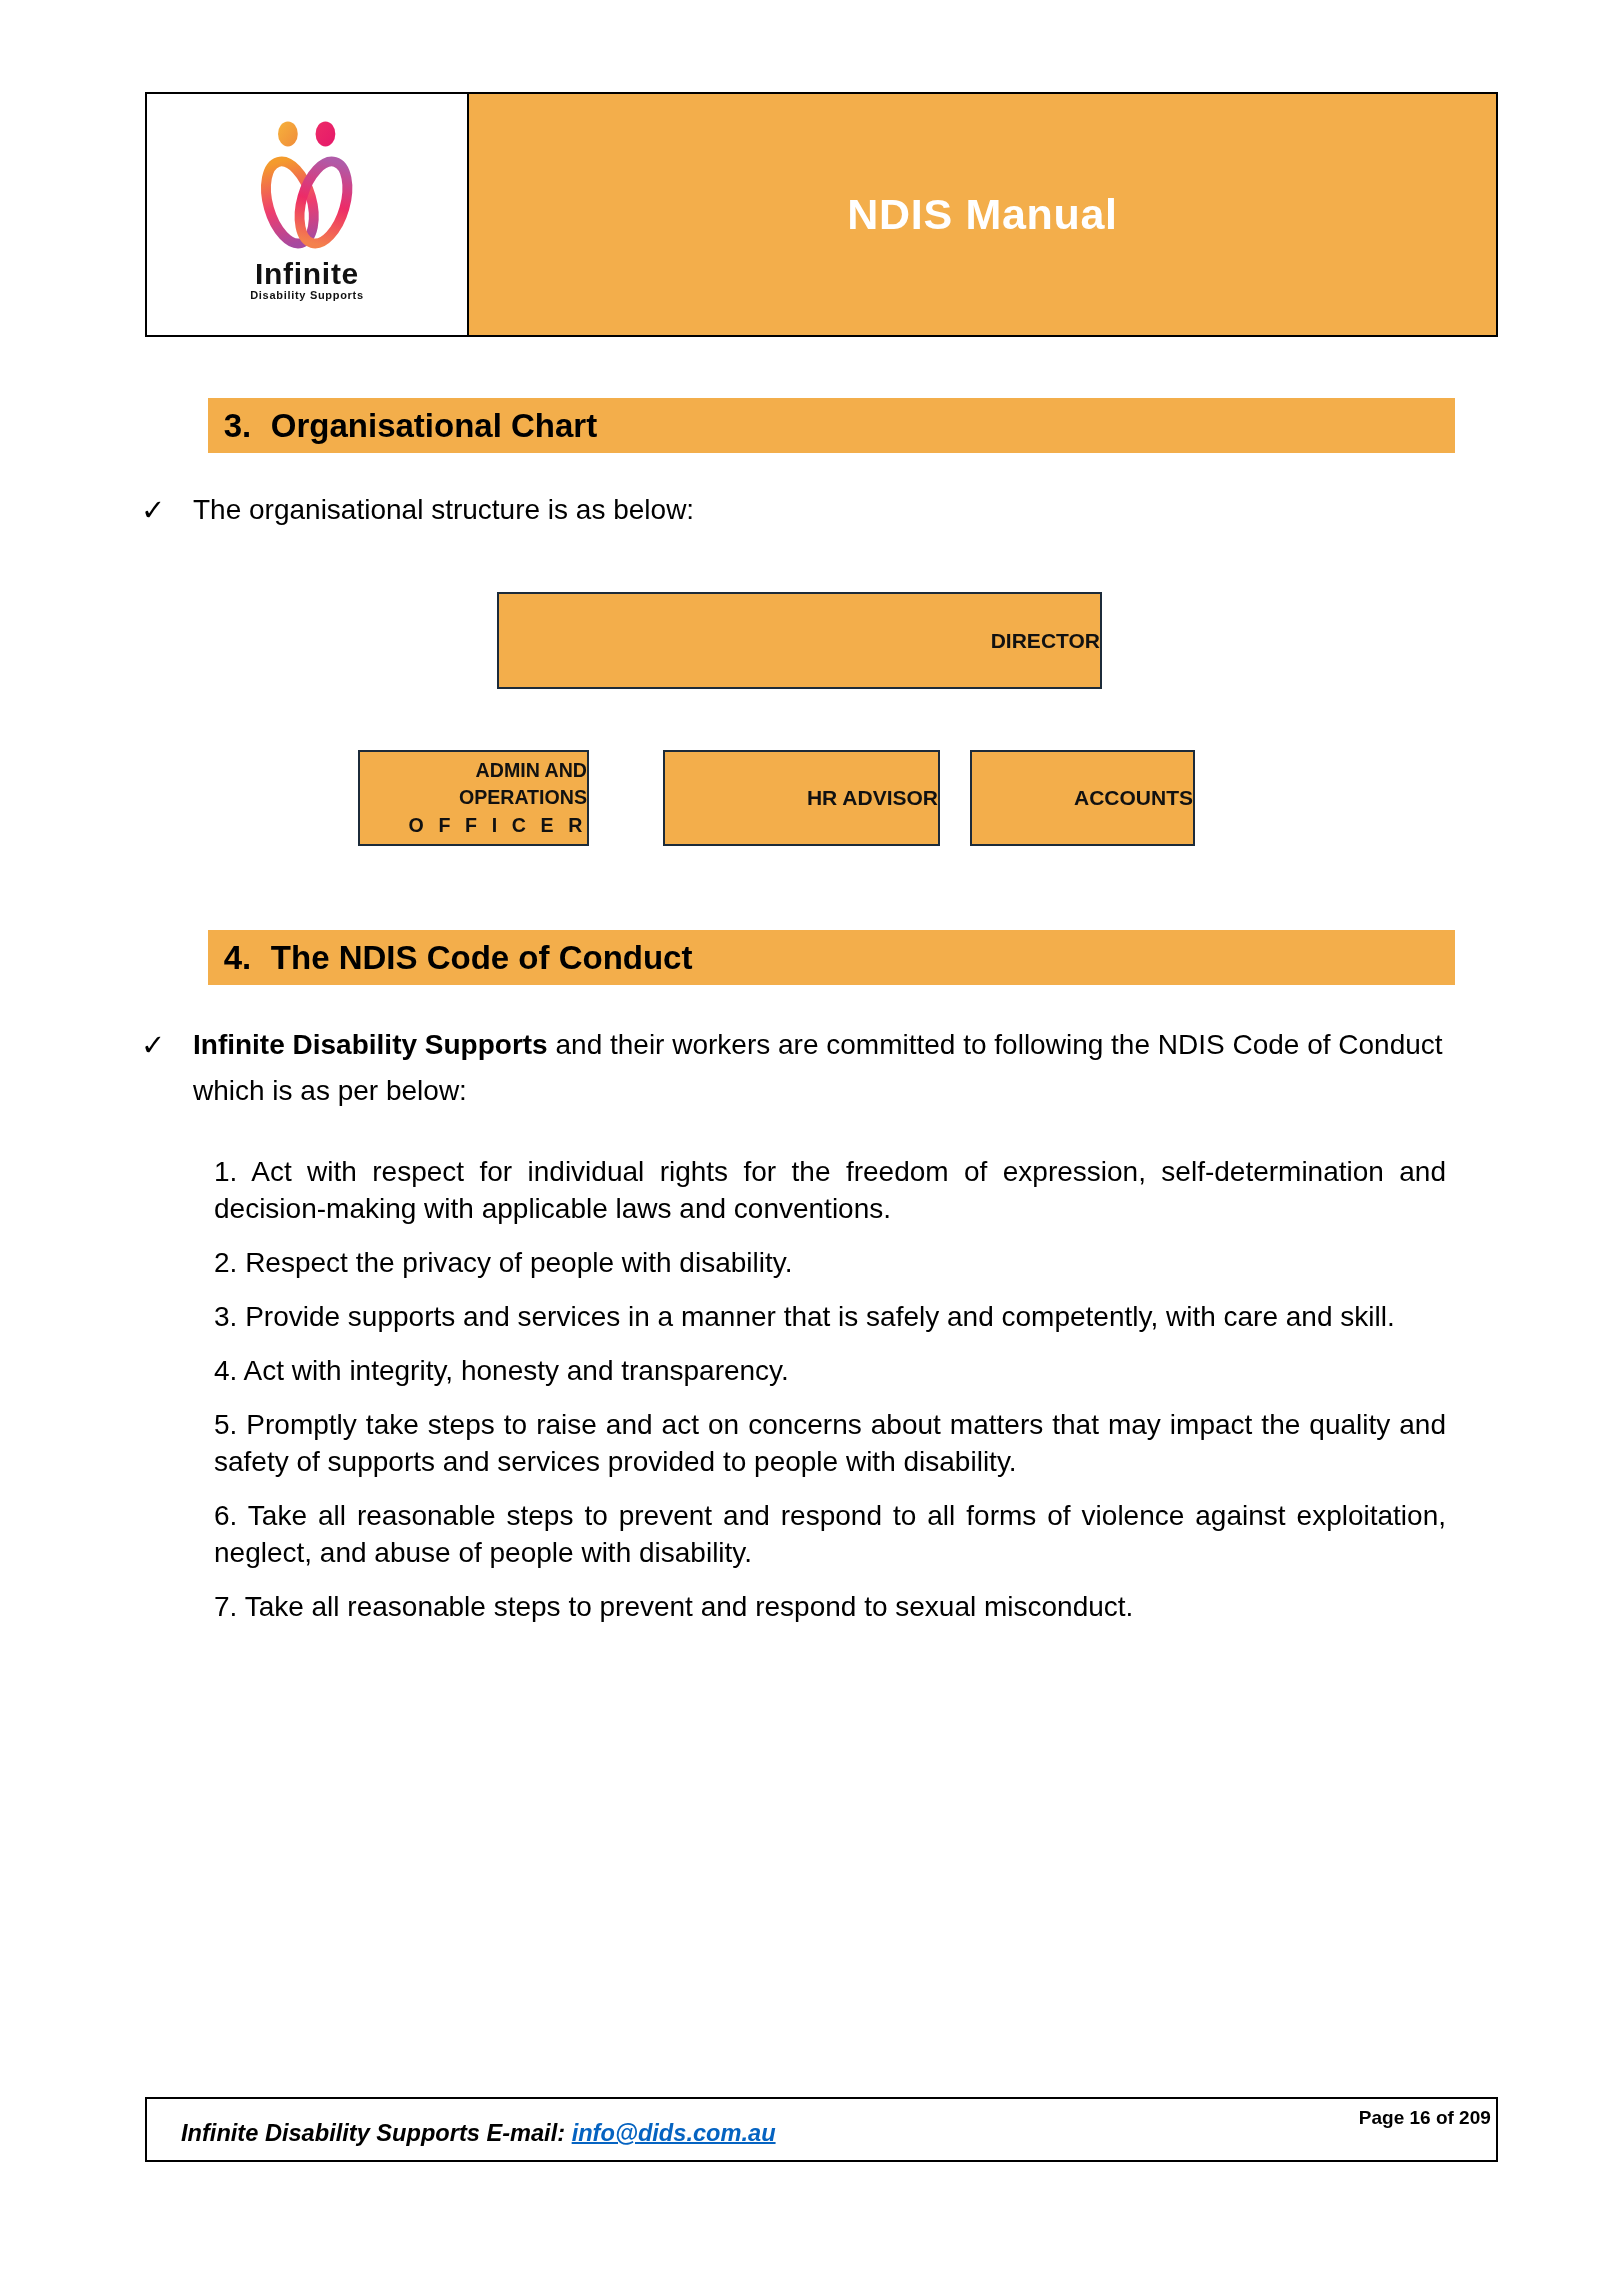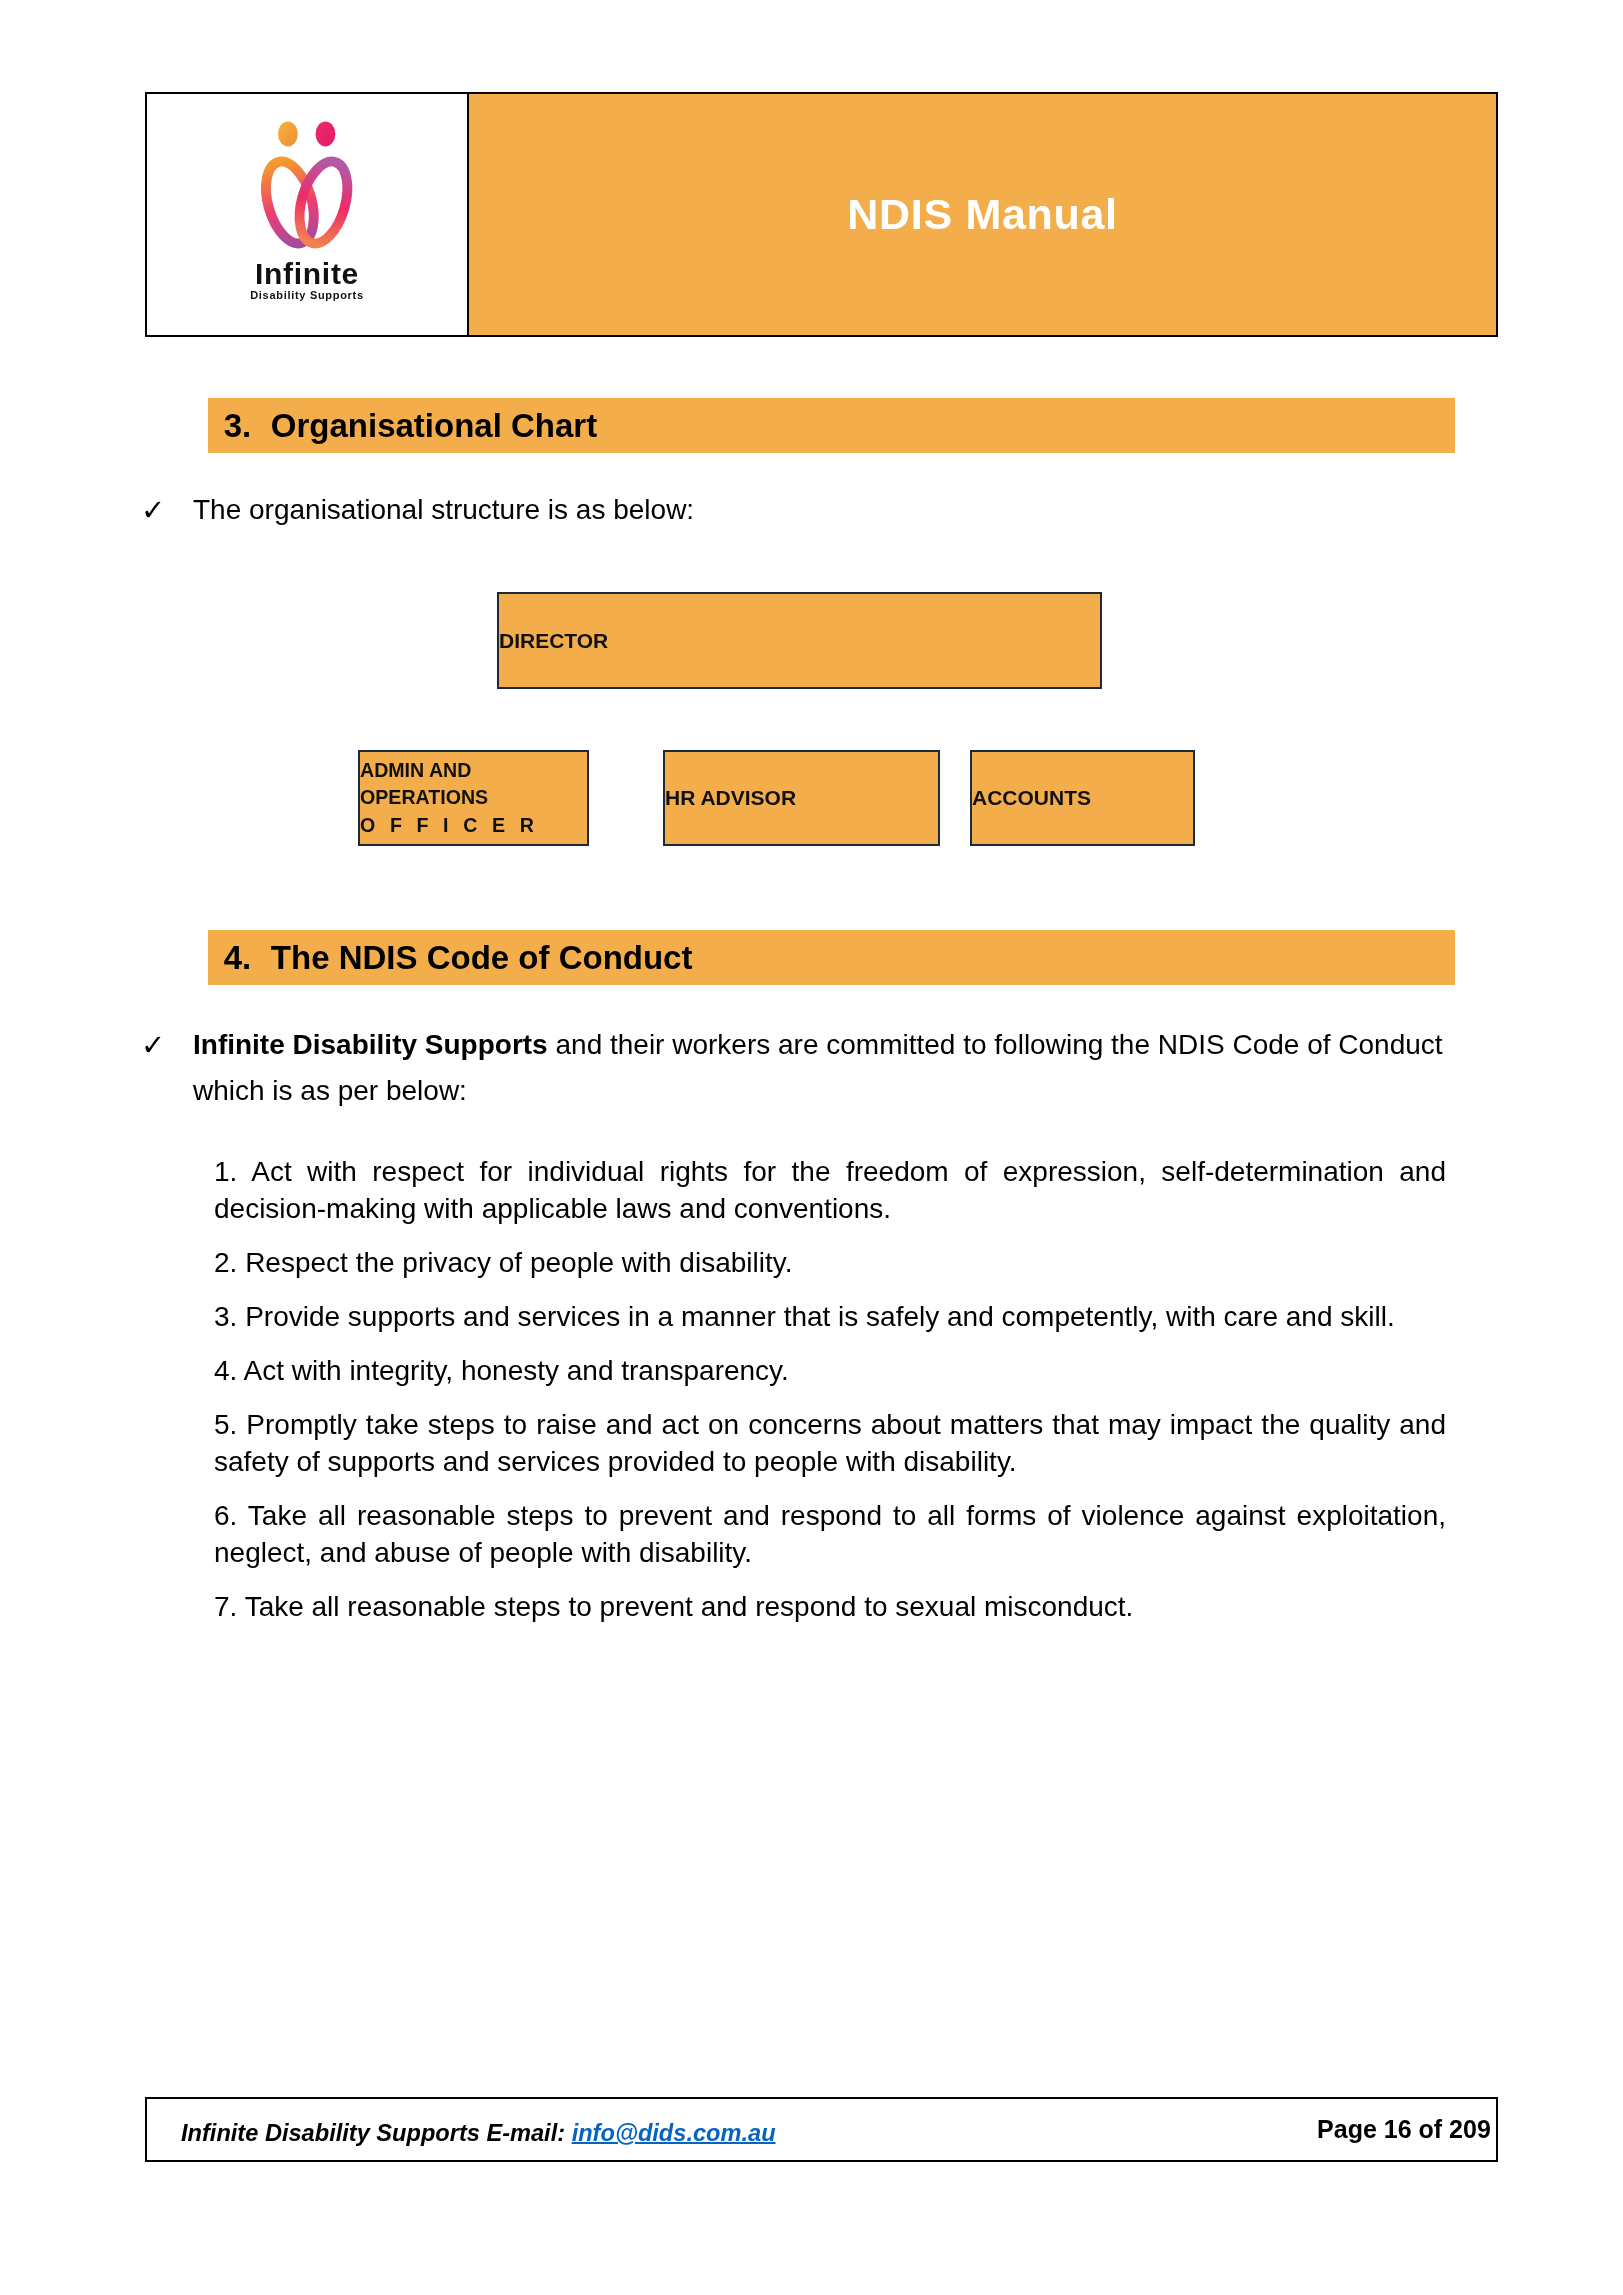--- a/index.html
+++ b/index.html
@@ -65,21 +65,21 @@
   .bullet-text { flex: 1; text-align: left; }
   .bullet-text b { font-weight: bold; }
 
   
   .org-box {
     position: absolute;
     background: var(--orange, #F3AE4B);
     border: 2.6px solid var(--box-border, #1C2B3A);
     box-sizing: border-box;
     display: flex; flex-direction: column;
-    align-items: flex-start; justify-content: center;
+    align-items: flex-end; justify-content: center;
     font-weight: bold; font-size: 21px; color: #111;
     text-align: center;
   }
   .director { left: 497px;  top: 592px;  width: 605px; height: 97px; }
   .sub-admin    { left: 358px;  top: 750px; width: 231px; height: 96px; }
   .sub-hr       { left: 663px; top: 750px; width: 277px; height: 96px; }
   .sub-accounts { left: 970px; top: 750px; width: 225px; height: 96px; }
   .org-line { font-size: 19.6px; line-height: 27.5px; }
   .org-line.spaced { letter-spacing: 4.6px; }
 
@@ -102,22 +102,22 @@
     font-size: 23.6px; font-weight: bold; font-style: italic;
     white-space: pre;
   }
   .email-link {
     color: var(--link-blue, #0563C1);
     text-decoration: underline;
     text-decoration-thickness: 2px;
     font-weight: bold; font-style: italic;
   }
   .footer-page {
-    position: absolute; right: 5.2px; top: 16px;
-    font-size: 25px; font-weight: bold; font-style: normal; text-align: center;
+    position: absolute; right: 5.2px; top: 8px;
+    font-size: 19px; font-weight: bold; font-style: normal; text-align: center;
   }
 </style>
 </head>
 <body>
 
 <div class="page">
 
   <div class="header-box">
     <div class="header-left">
       <div class="logo">

